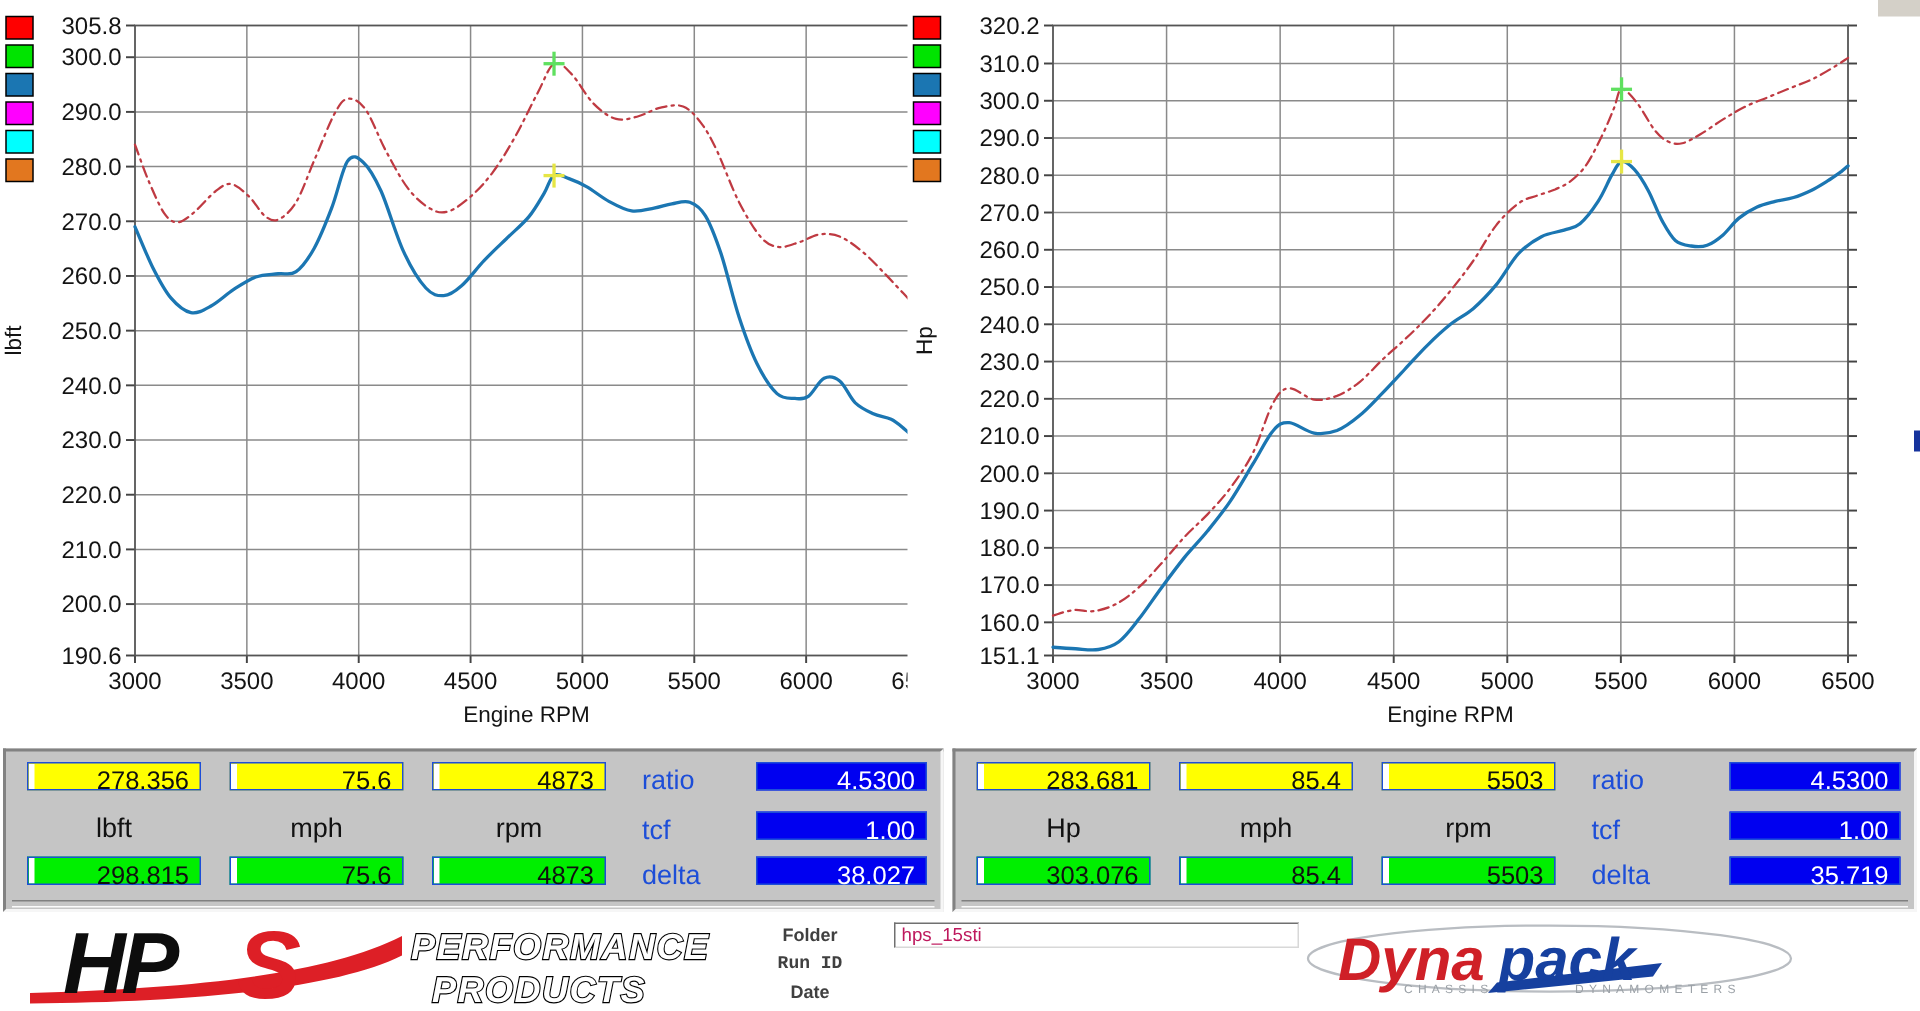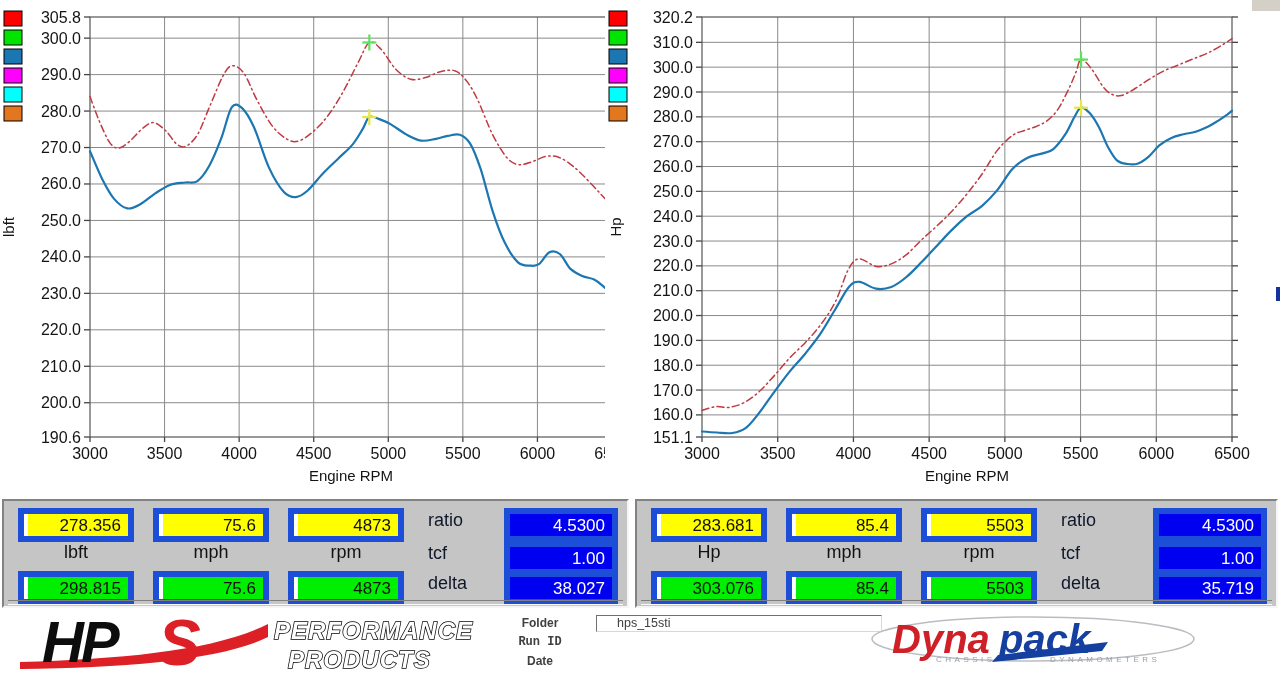--- a/index.html
+++ b/index.html
@@ -8,40 +8,40 @@
   .header-strip{position:absolute;left:0;top:0;width:1280px;height:11px;background:#d4d0c8;}
   .hdr{position:absolute;top:0;height:11px;line-height:11px;font-size:8px;font-weight:bold;color:#0000c8;white-space:nowrap;}
   .hdr-left{left:0;width:629px;text-align:center;}
   .hdr-right{left:633px;width:647px;text-align:center;}
   .hdr span{margin:0 12px;}
   .chart-panel{position:absolute;top:0;height:497px;background:#ffffff;}
   .chart-panel svg{position:absolute;left:0;top:0;overflow:visible;}
   .readout-panel{position:absolute;top:499px;height:109px;background:#c5c5c5;
     border-top:2px solid #828282;border-left:2px solid #828282;
     border-bottom:2px solid #f6f6f6;border-right:2px solid #f6f6f6;box-sizing:border-box;}
-  .vbox{position:absolute;width:116px;height:34px;border:6px solid #1d4ed8;box-sizing:border-box;
+  .vbox{position:absolute;width:116px;height:19px;border:1px solid #1d4ed8;box-sizing:border-box;
     font-size:17px;line-height:23px;text-align:right;padding-right:7px;color:#101010;}
   .vbox.yellow{background:#ffff00;box-shadow:inset 4px 0 0 #ffffff;}
   .vbox.green{background:#00ef00;box-shadow:inset 4px 0 0 #ffffff;}
   .vbox.blue{background:#0000f0;color:#ffffff;}
   .c1{left:14px}.c2{left:149px}.c3{left:284px}
   .rowtop{top:7px}.rowmid{top:40px}.rowbot{top:70px}
   .unit{position:absolute;width:116px;top:41px;text-align:center;font-size:18px;color:#111;}
-  .stat-label{position:absolute;left:424px;font-size:18px;color:#0f172a;}
+  .stat-label{position:absolute;left:424px;font-size:18px;color:#1d4ed8;}
   .sl1{top:9px}.sl2{top:42px}.sl3{top:72px}
   .bluebox{right:9px;width:114px;}
   .groove{position:absolute;left:4px;right:4px;top:99px;height:3px;
     border-top:1px solid #808080;border-bottom:1px solid #fbfbfb;}
   .footer{position:absolute;left:0;top:610px;width:1280px;height:64px;background:#ffffff;}
   .field-row{position:absolute;height:16px;}
   .field-label{position:absolute;width:100px;text-align:center;font-size:12px;font-weight:bold;color:#404040;line-height:16px;}
   .field-input{position:absolute;left:106px;width:264px;height:15px;background:#ffffff;
     border-top:1px solid #707070;border-left:1px solid #707070;
     border-bottom:1px solid #d8d8d8;border-right:1px solid #d8d8d8;
-    font-size:12.5px;line-height:15px;padding-left:20px;color:#404040;}
+    font-size:12.5px;line-height:15px;padding-left:4px;color:#be185d;}
   .edge-artifact{position:absolute;left:1276px;top:287px;width:4px;height:14px;background:#16339d;}
 </style>
 </head>
 <body>
 
 <div class="app">
 
   <div class="header-strip">
     <div class="hdr hdr-left">
       <span>Torque (Axle Torque ÷ Gear Ratio):</span>

